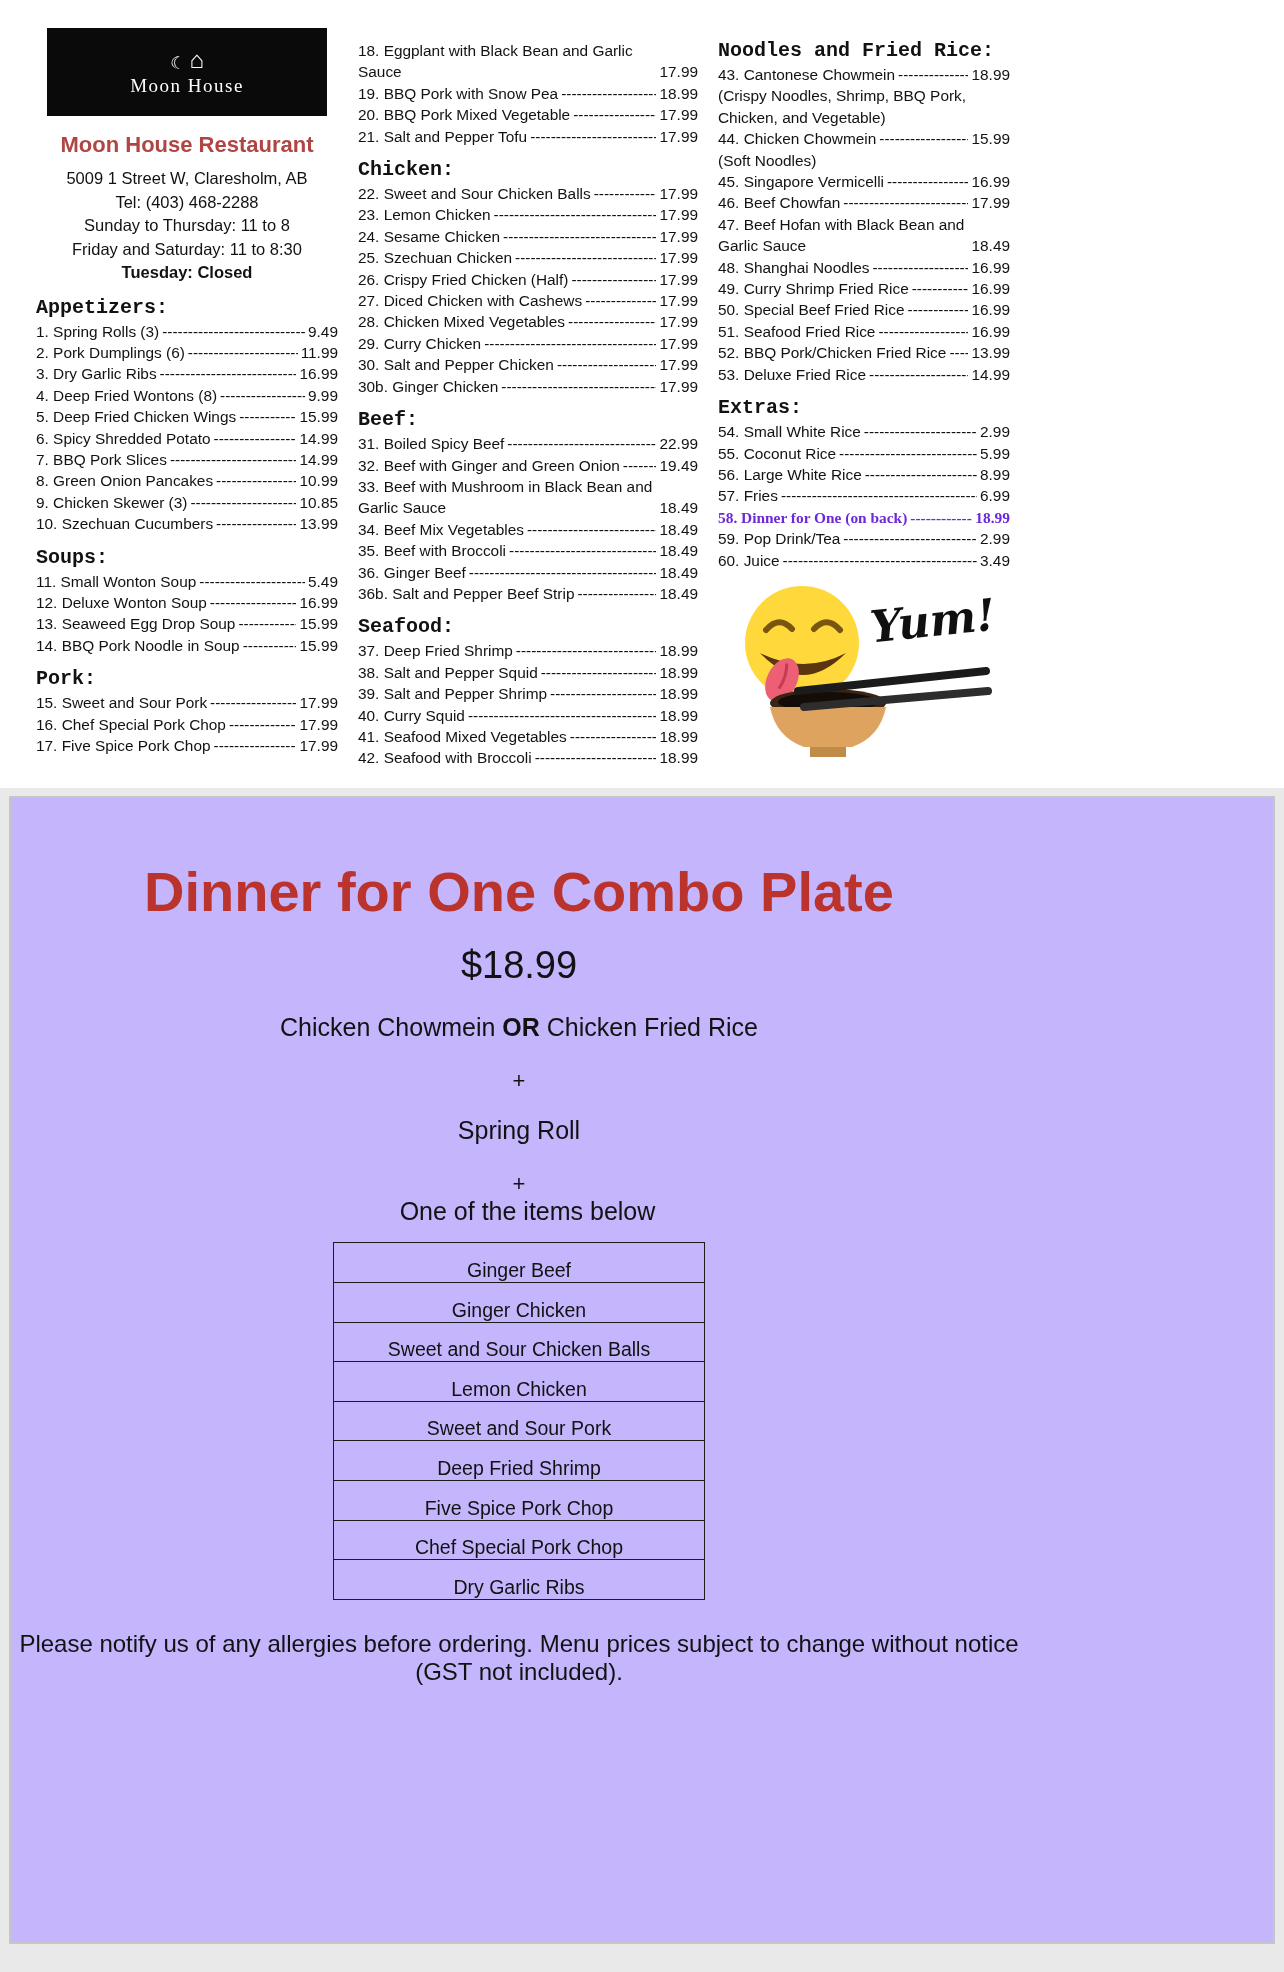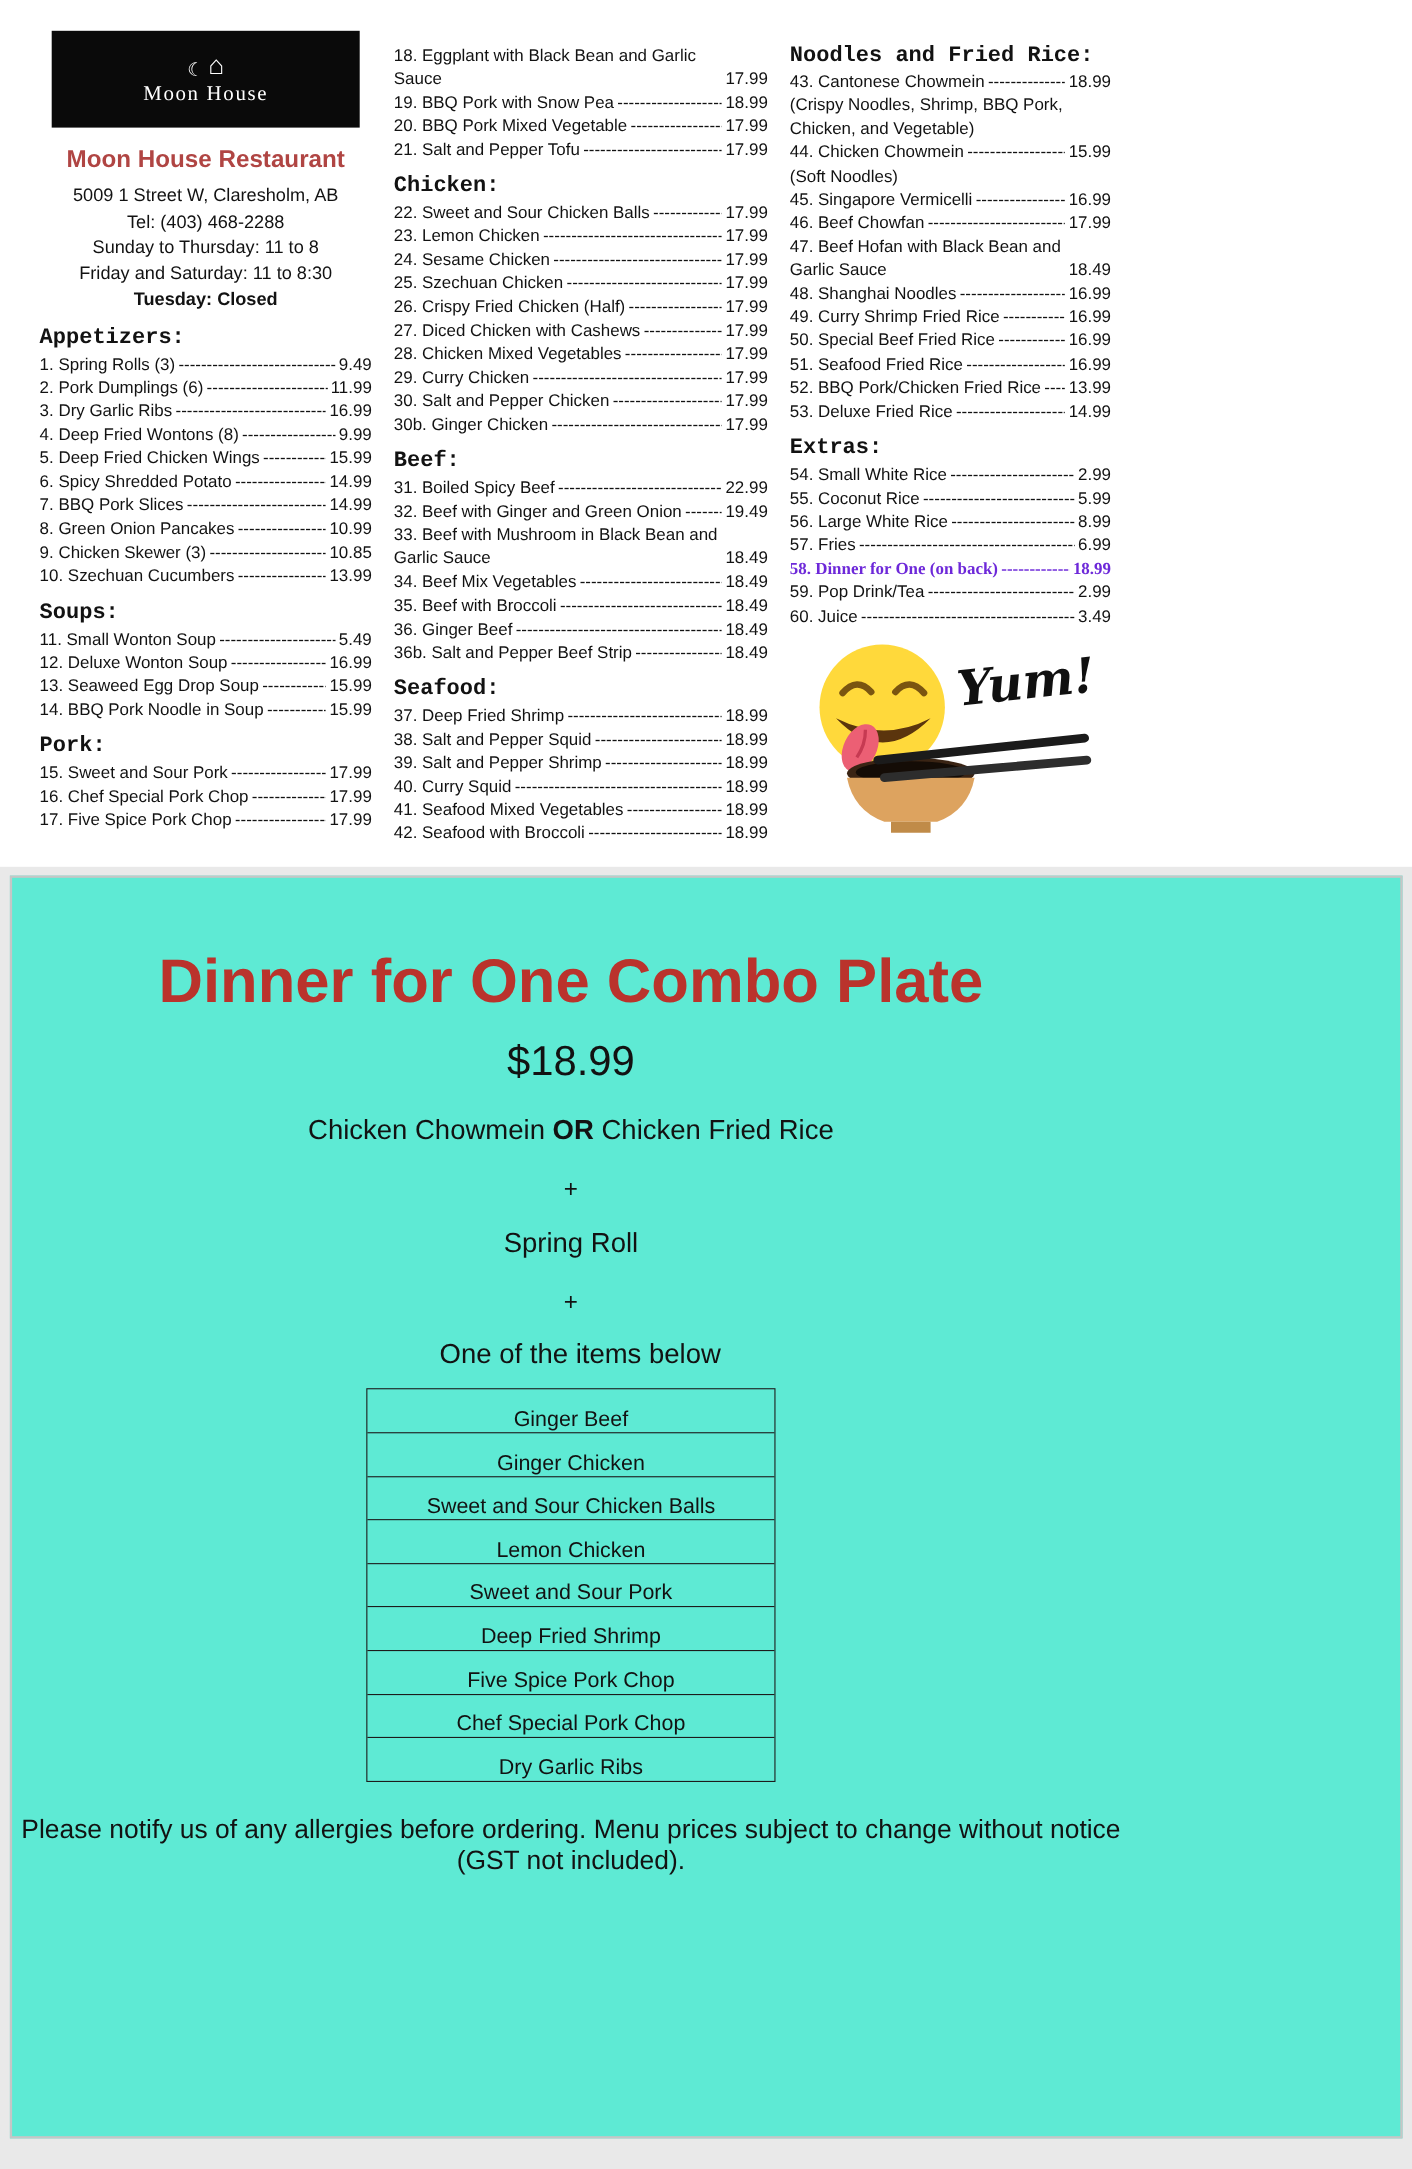--- a/index.html
+++ b/index.html
@@ -47,31 +47,31 @@
   .illustration{position:relative;margin:12px 0 0 4px;width:284px;height:186px;}
   .yum-svg{position:absolute;left:0;top:0;}
   .yum-caption{
     position:absolute;left:148px;top:12px;color:#101010;
     font-family:"DejaVu Serif","Liberation Serif",serif;font-style:italic;font-weight:700;
     font-size:44px;transform:rotate(-6deg);
   }
 
   
   .combo-card{
-    box-sizing:border-box;background:#5eead4;border:2px solid #c6c6c6;
+    box-sizing:border-box;background:#c4b5fd;border:2px solid #c6c6c6;
     margin:8px 9px 0 9px;height:1148px;padding-top:62px;
   }
   .combo-inner{width:1016px;text-align:center;}
   .combo-title{font-size:56px;line-height:1.15;font-weight:800;color:#ba332c;}
   .combo-price{margin-top:20px;font-size:38px;font-weight:500;}
   .combo-choice{margin-top:26px;font-size:25px;}
   .combo-or{font-weight:700;}
   .combo-plus{margin-top:26px;font-size:22px;}
   .combo-included{margin-top:22px;font-size:25px;}
-  .combo-options-label{margin-top:20px;font-size:25px;padding-left:17px;}
+  .combo-options-label{margin-top:0;font-size:25px;padding-left:17px;}
   .options-table{width:370px;margin:16px auto 0;border:1.6px solid #1c1c1c;}
   .option-row{
     border-top:1.6px solid #1c1c1c;height:38.6px;
     display:flex;align-items:flex-end;justify-content:center;font-size:19.5px;
   }
   .option-row:first-of-type{border-top:none;}
   .allergy-note{margin-top:30px;font-size:24px;}
 </style>
 </head>
 <body>

